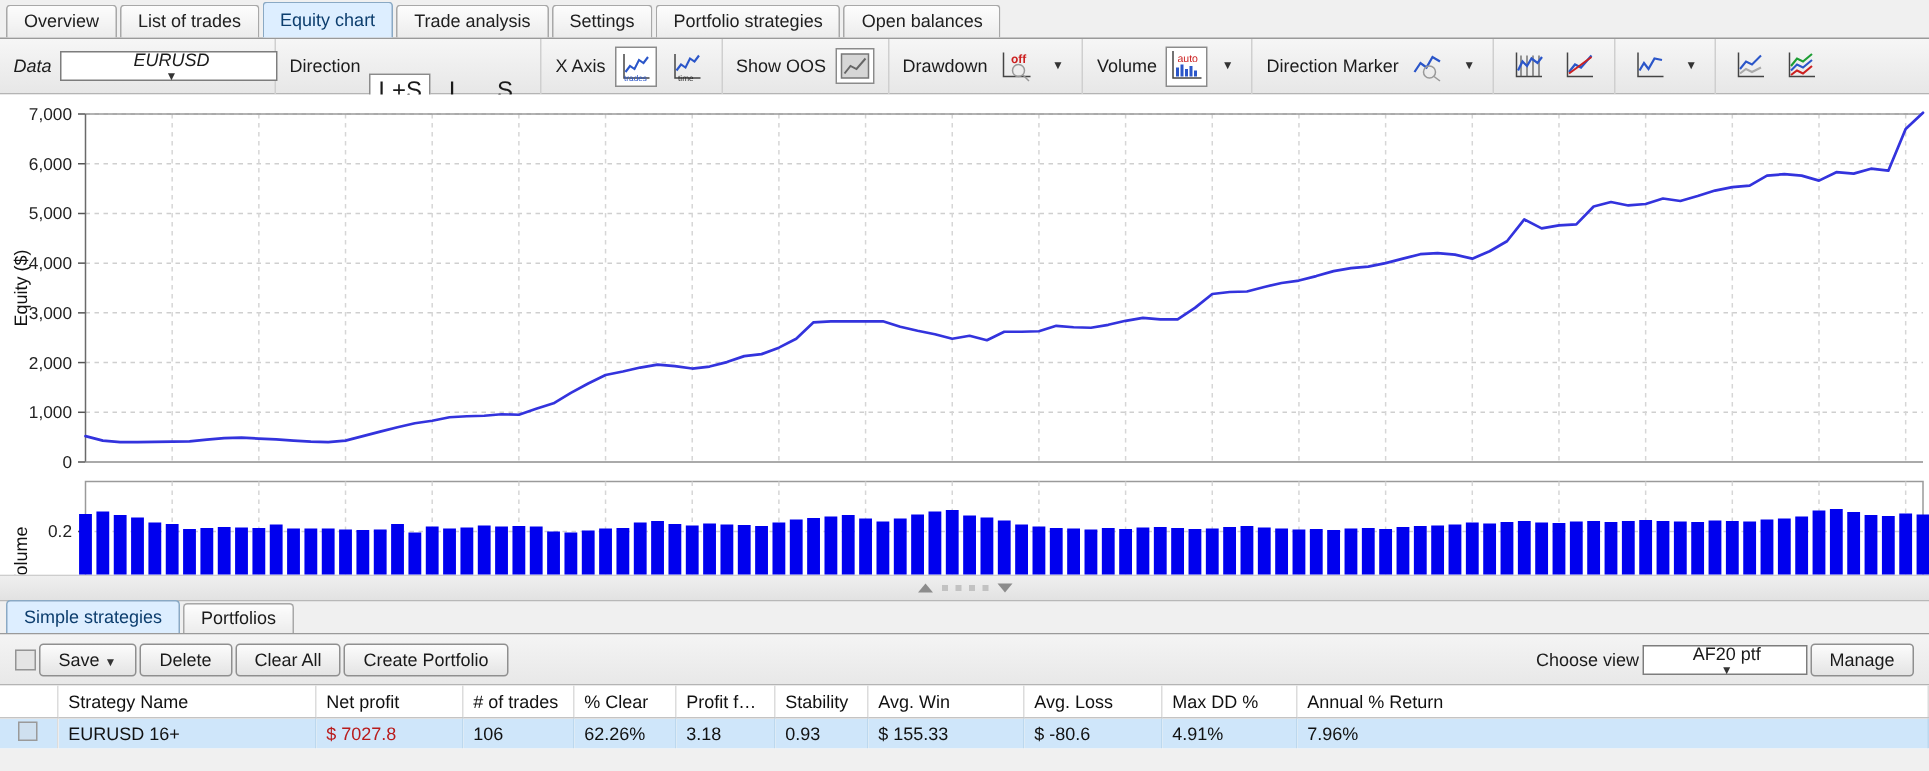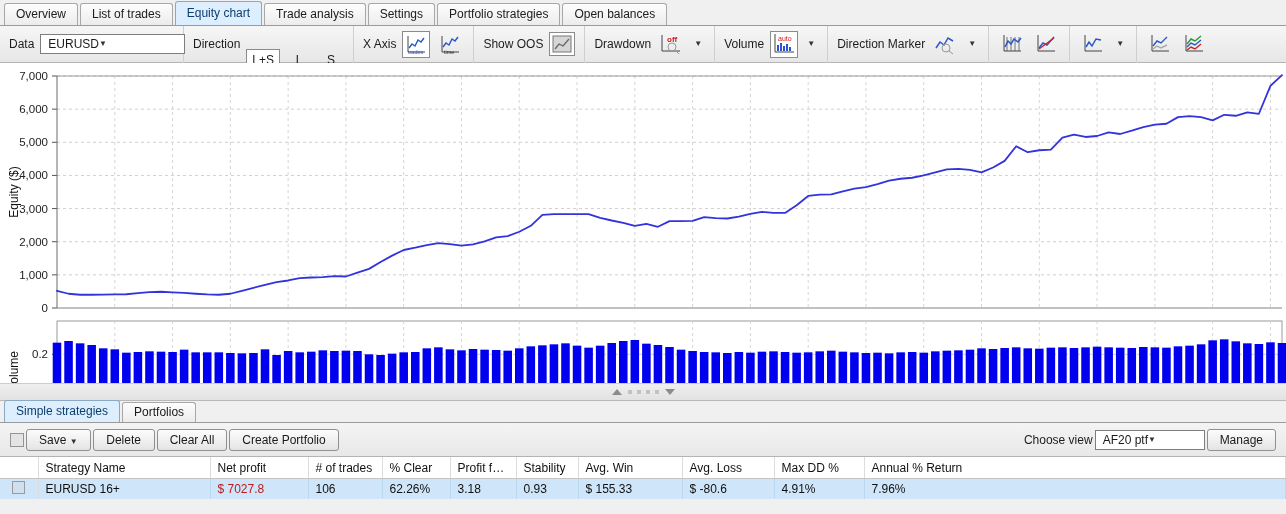--- a/index.html
+++ b/index.html
@@ -35,27 +35,27 @@
     display:flex;align-items:center;box-sizing:border-box;
   }
   .tgroup{
     display:flex;align-items:center;height:37px;padding:0 9px;
     border-right:1px solid #cfcfcf;box-sizing:border-box;gap:6px;
   }
   .tgroup.nosep{border-right:none;}
   .tlabel{font-size:12px;color:#1c1c1c;white-space:nowrap;}
   .combo{
     height:20px;min-width:150px;background:#fff;border:1px solid #7d7d7d;
-    display:flex;align-items:center;justify-content:flex-start;
-    padding:0 4px 0 7px;box-sizing:border-box;font-size:12px;cursor:default;
+    display:flex;align-items:center;justify-content:center;
+    padding:0 4px 0 7px;box-sizing:border-box;font-size:12px;cursor:default;flex-direction:column;
   }
   .caret{font-size:8px;color:#333;line-height:1;}
   .segbtn{
-    min-width:26px;height:22px;line-height:21px;text-align:center;
-    font-size:12px;padding:0 5px;box-sizing:border-box;cursor:default;
+    min-width:26px;height:22px;line-height:21px;
+    font-size:16px;padding:0 5px;box-sizing:border-box;cursor:default;
     border:1px solid transparent;
     margin-top:31px;
   }
   .segbtn.on{background:#fff;border:1px solid #8b8b8b;}
   .iconbtn{
     width:28px;height:27px;box-sizing:border-box;
     display:flex;align-items:center;justify-content:center;cursor:default;
     border:1px solid transparent;background:transparent;
   }
   .iconbtn.framed{border:1px solid #8b8b8b;background:#fff;}
@@ -132,21 +132,21 @@
   <div class="tab">List of trades</div>
   <div class="tab active">Equity chart</div>
   <div class="tab">Trade analysis</div>
   <div class="tab">Settings</div>
   <div class="tab">Portfolio strategies</div>
   <div class="tab">Open balances</div>
 </div>
 
 <div class="toolbar">
 
-  <div class="tgroup" style="width:184px;">
+  <div class="tgroup" style="width:184px;font-style:italic;">
     <span class="tlabel">Data</span>
     <div class="combo" style="min-width:145px;">
       <span>EURUSD</span>
       <span class="caret">▼</span>
     </div>
   </div>
 
   <div class="tgroup">
     <span class="tlabel">Direction</span>
     <div class="segbtn on">L+S</div>

